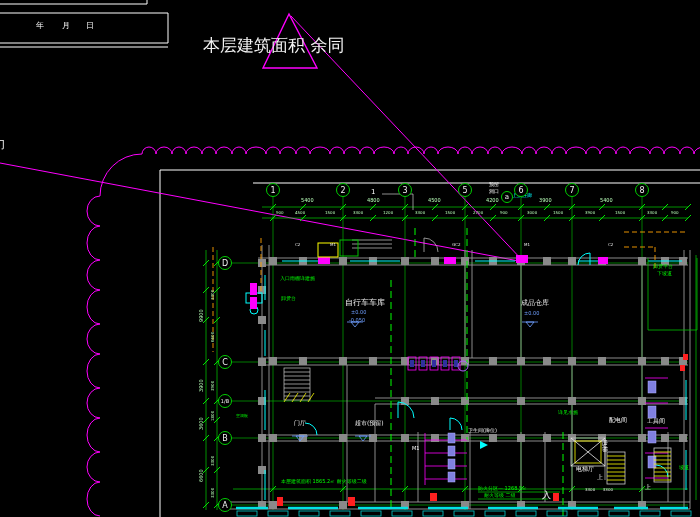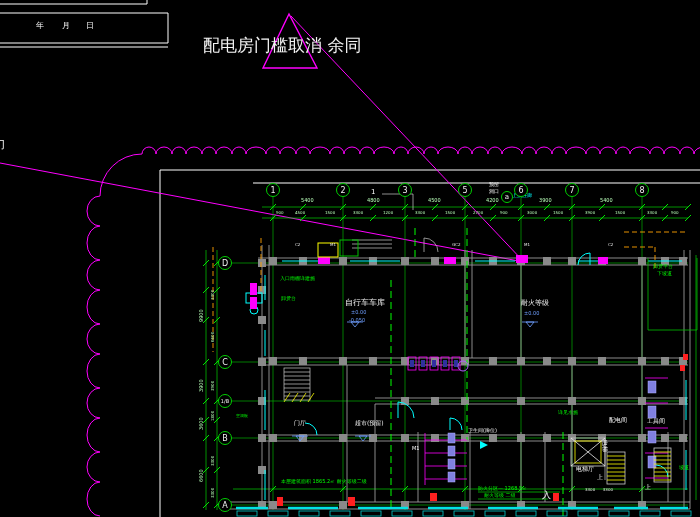--- a/index.html
+++ b/index.html
@@ -295,35 +295,35 @@
   </g>
   <g id="elevmarks" stroke="#6f9fff" fill="none" stroke-width="0.8">
         <path d="M347,322 H363 M351,322 L359,322 L355,327 Z"></path>
         <path d="M522,322 H538 M526,322 L534,322 L530,327 Z"></path>
         <path d="M292,436 H308 M296,436 L304,436 L300,441 Z"></path>
         <path d="M355,436 H371 M359,436 L367,436 L363,441 Z"></path>
       </g>
 </svg>
 
 <div id="overlay">
-      <div class="ann" style="left: 203px; top: 37px; color: rgb(242, 242, 242); font-size: 17px;">配电房门槛取消 余同</div>
+      <div class="ann" style="left: 203px; top: 37px; color: rgb(242, 242, 242); font-size: 17px;">本层建筑面积 余同</div>
       <div class="ann" style="left: 36px; top: 22px; color: rgb(255, 255, 255); font-size: 8px;">年</div>
       <div class="ann" style="left: 62px; top: 22px; color: rgb(255, 255, 255); font-size: 8px;">月</div>
       <div class="ann" style="left: 86px; top: 22px; color: rgb(255, 255, 255); font-size: 8px;">日</div>
       <div class="ann" style="left: -6px; top: 139px; color: rgb(255, 255, 255); font-size: 11px;">门</div>
       <div class="ann" style="left: 371px; top: 189px; color: rgb(255, 255, 255); font-size: 7px;">1</div>
       <div class="ann" style="left: 512px; top: 193px; color: rgb(0, 255, 255); font-size: 10px; transform: scale(0.5);">上接连廊</div>
       <div class="ann" style="left: 489px; top: 182px; color: rgb(255, 255, 255); font-size: 10px; transform: scale(0.5);">预留</div>
       <div class="ann" style="left: 489px; top: 189px; color: rgb(255, 255, 255); font-size: 10px; transform: scale(0.5);">洞口</div>
       <div class="ann" style="left: 280px; top: 276px; color: rgb(0, 255, 0); font-size: 10px; transform: scale(0.5);">入口雨棚详建施</div>
       <div class="ann" style="left: 281px; top: 296px; color: rgb(0, 255, 0); font-size: 10px; transform: scale(0.5);">卸货台</div>
       <div class="ann" style="left: 345px; top: 299px; color: rgb(242, 242, 242); font-size: 8px;">自行车车库</div>
       <div class="ann" style="left: 351px; top: 310px; color: rgb(111, 159, 255); font-size: 10px; transform: scale(0.5);">±0.00</div>
       <div class="ann" style="left: 349px; top: 318px; color: rgb(111, 159, 255); font-size: 10px; transform: scale(0.5);">-0.050</div>
-      <div class="ann" style="left: 521px; top: 300px; color: rgb(242, 242, 242); font-size: 7px;">耐火等级</div>
+      <div class="ann" style="left: 521px; top: 300px; color: rgb(242, 242, 242); font-size: 7px;">成品仓库</div>
       <div class="ann" style="left: 524px; top: 311px; color: rgb(111, 159, 255); font-size: 10px; transform: scale(0.5);">±0.00</div>
       <div class="ann" style="left: 294px; top: 420px; color: rgb(242, 242, 242); font-size: 6px;">门厅</div>
       <div class="ann" style="left: 355px; top: 420px; color: rgb(242, 242, 242); font-size: 6px;">超市(预留)</div>
       <div class="ann" style="left: 468px; top: 428px; color: rgb(242, 242, 242); font-size: 10px; transform: scale(0.5);">卫生间(蹲位)</div>
       <div class="ann" style="left: 412px; top: 446px; color: rgb(255, 255, 255); font-size: 10px; transform: scale(0.5);">M1</div>
       <div class="ann" style="left: 609px; top: 417px; color: rgb(242, 242, 242); font-size: 6px;">配电间</div>
       <div class="ann" style="left: 647px; top: 418px; color: rgb(242, 242, 242); font-size: 6px;">工具间</div>
       <div class="ann" style="left: 608px; top: 440px; color: rgb(242, 242, 242); font-size: 6px; transform: rotate(90deg);">电梯</div>
       <div class="ann" style="left: 576px; top: 466px; color: rgb(242, 242, 242); font-size: 6px;">电梯厅</div>
       <div class="ann" style="left: 597px; top: 474px; color: rgb(255, 255, 255); font-size: 6px;">上</div>

